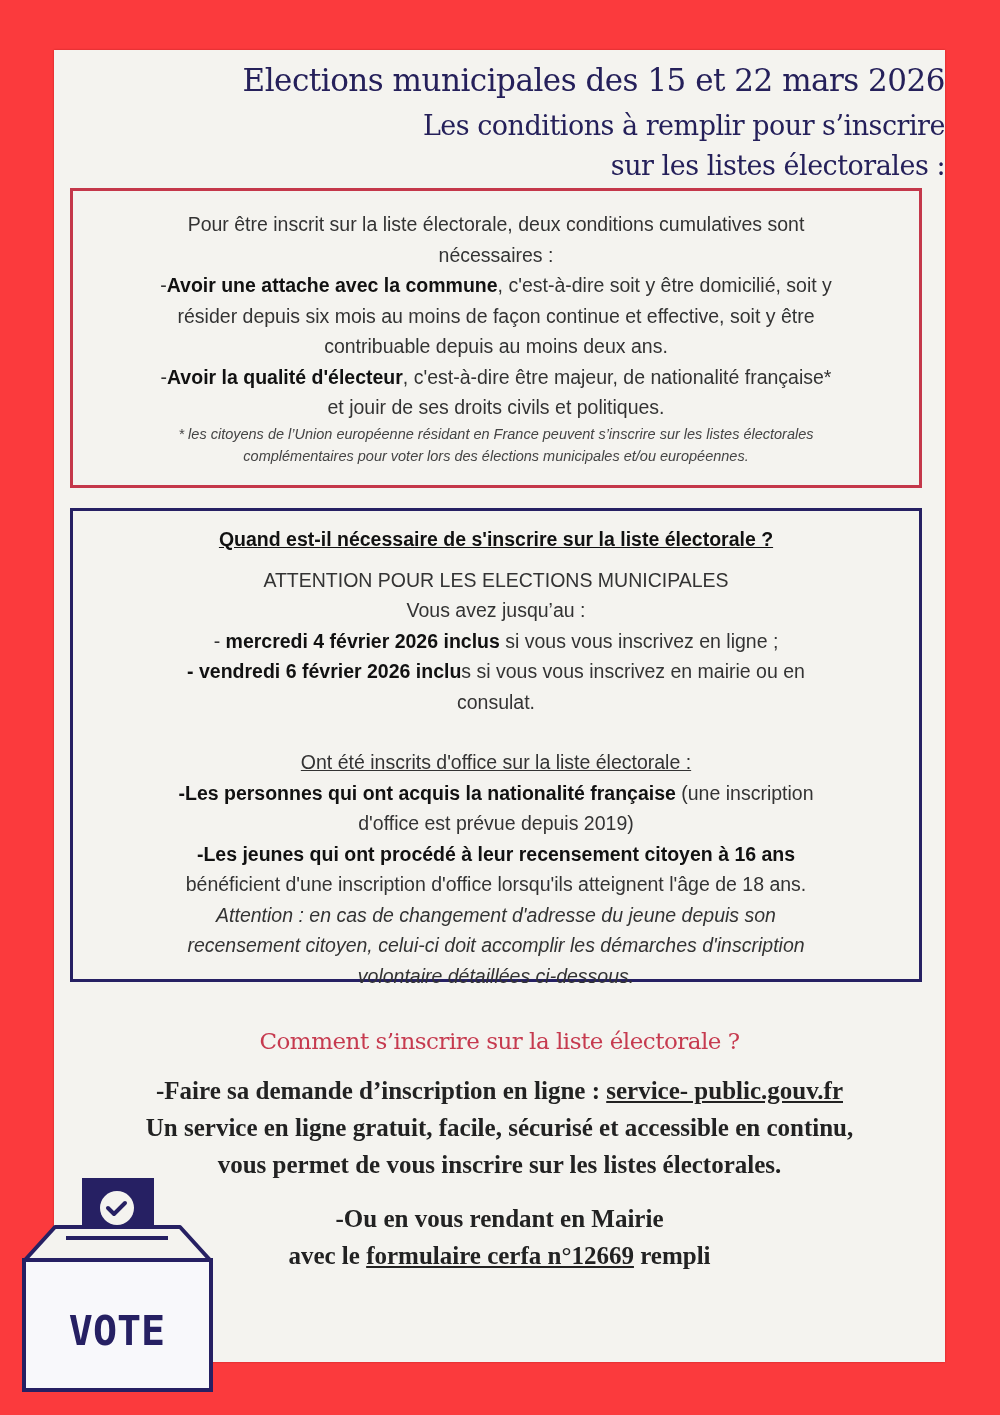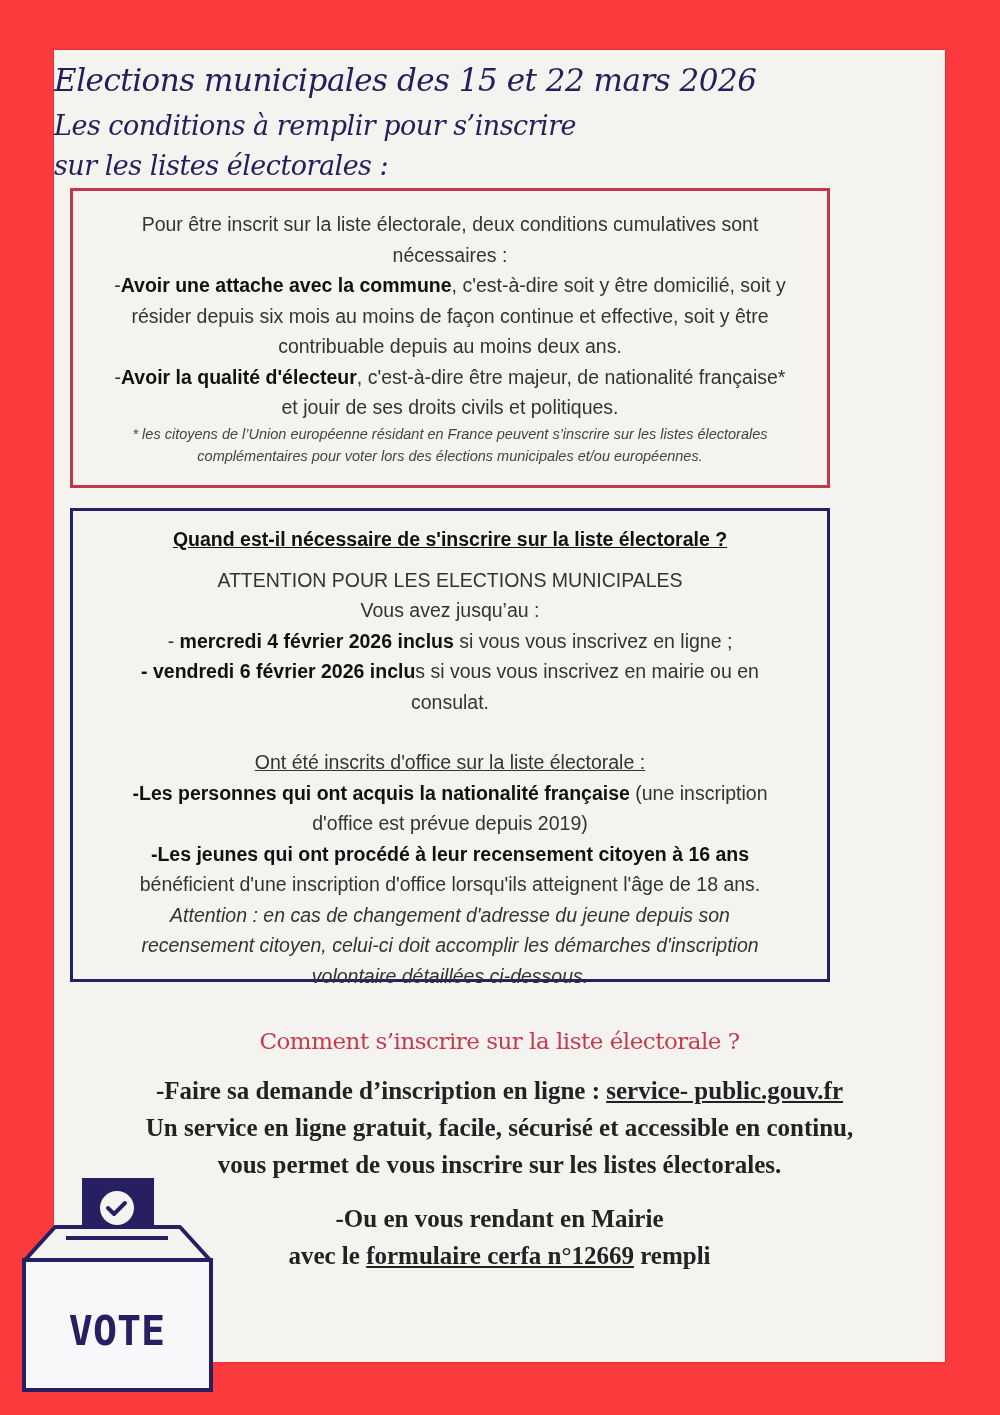--- a/index.html
+++ b/index.html
@@ -5,28 +5,28 @@
   html, body { margin:0; padding:0; }
   body {
     width:1000px; height:1415px; background:#fb3a3d; position:relative; overflow:hidden;
     font-family:"Liberation Sans", sans-serif;
   }
   .card {
     position:absolute; left:54px; top:50px; width:891px; height:1312px;
     background:#f4f3ef; box-shadow:0 0 2px rgba(120,0,0,0.4);
   }
   .title {
-    position:absolute; left:0; width:100%; text-align:left;
-    font-family:"DejaVu Serif", serif; color:#25205a; letter-spacing:-0.5px;font-style:italic;
+    position:absolute; left:0; width:100%; text-align:right;
+    font-family:"DejaVu Serif", serif; color:#25205a; letter-spacing:-0.5px;
   }
   .t1 { top:12px; font-size:31px; }
   .t2 { top:60px; font-size:27px; }
   .t3 { top:100px; font-size:27px; }
   .box {
-    position:absolute; left:16px; width:760px; box-sizing:border-box; text-align:center;
+    position:absolute; left:16px; width:852px; box-sizing:border-box; text-align:center;
     color:#333; font-size:19.5px; line-height:30.5px;
   }
   .box-red { top:138px; height:300px; border:3px solid #c4374a; padding:18px 0 0 0; }
   .box-blue { top:458px; height:474px; border:3px solid #262063; padding:11px; }
   .box b { color:#111; font-weight:bold; }
   .note { font-style:italic; font-size:14.5px; line-height:22px; color:#444; }
   .u { text-decoration:underline; }
   .q { font-weight:bold; color:#111; text-decoration:underline; margin-top:2px; }
   .ital { font-style:italic; }
   .how-title {

